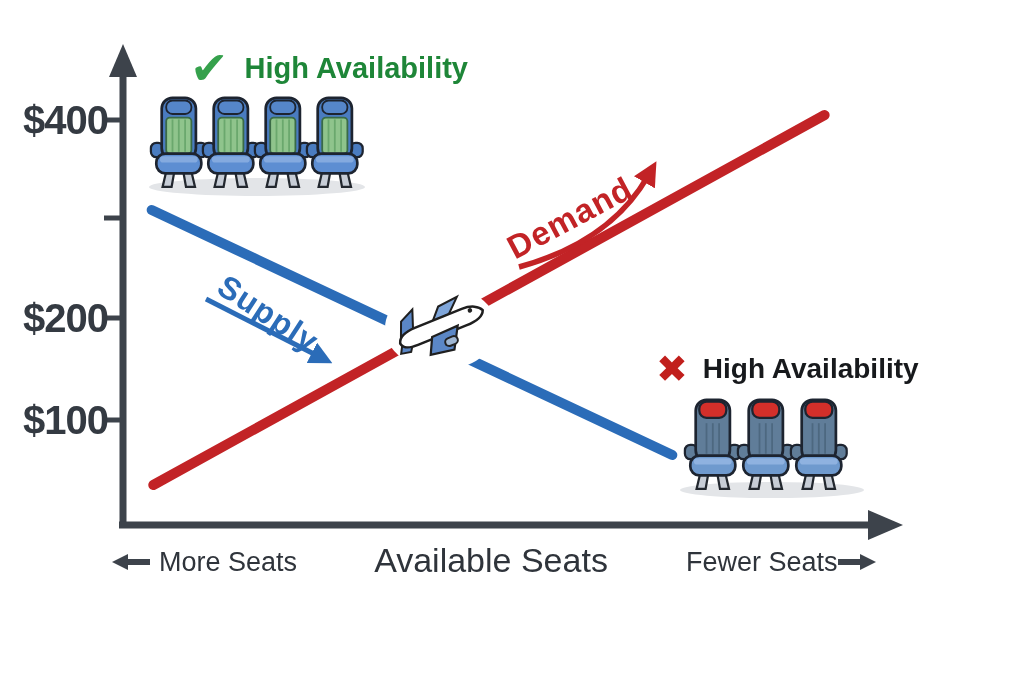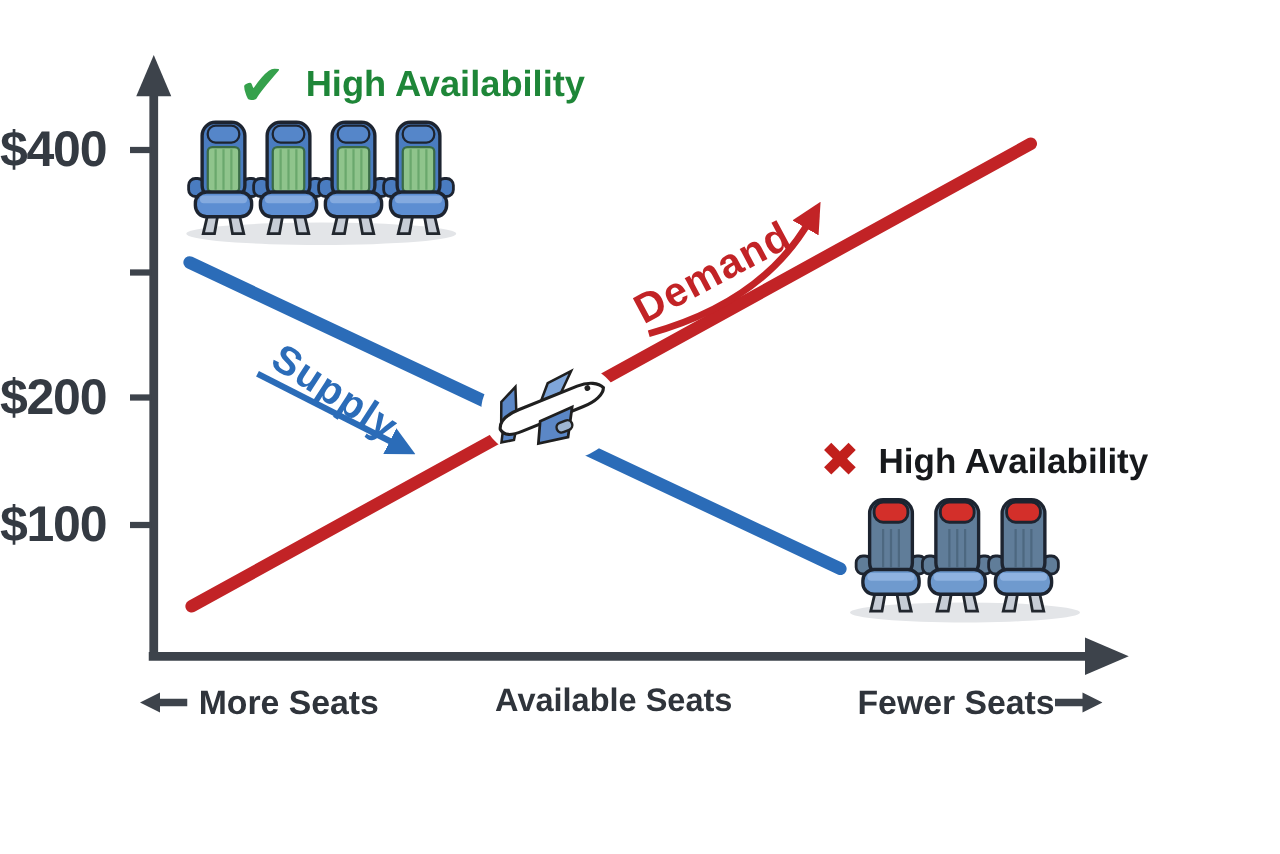--- a/index.html
+++ b/index.html
@@ -1,37 +1,37 @@
 <!DOCTYPE html>
 <html><head>
 <meta charset="utf-8">
 <style>
   html,body{margin:0;padding:0;background:#fff;}
   .stage{position:relative;width:1024px;height:683px;background:#ffffff;overflow:hidden;
          font-family:"Liberation Sans","DejaVu Sans",sans-serif;}
   .abs{position:absolute;}
   svg.layer{position:absolute;left:0;top:0;}
-  .ytick{left:0;width:108px;font-weight:bold;font-size:40px;
+  .ytick{left:0;width:108px;text-align:right;font-weight:bold;font-size:40px;
          line-height:44px;color:#343a42;letter-spacing:-1px;}
-  .xlab{font-weight:bold;color:#2f343b;}
+  .xlab{font-weight:normal;color:#2f343b;}
   .row{display:flex;align-items:center;}
   .good-row{left:190px;top:40px;gap:16px;height:56px;}
   .check{font-size:46px;line-height:46px;color:#35a14c;font-weight:bold;}
   .good-text{font-size:29px;font-weight:bold;color:#1e8638;}
   .bad-row{left:656px;top:344px;gap:15px;height:50px;}
   .cross{font-size:38px;line-height:38px;color:#c11f1c;font-weight:bold;}
   .bad-text{font-size:28px;font-weight:bold;color:#17191c;}
   .supply-label{left:268px;top:314px;transform:translate(-50%,-50%) rotate(33deg);
                 font-size:32px;font-weight:bold;color:#2b6cb8;letter-spacing:1px;white-space:nowrap;}
   .demand-label{left:570px;top:218px;transform:translate(-50%,-50%) rotate(-28deg);
                 font-size:33px;font-weight:bold;color:#c22326;letter-spacing:1px;white-space:nowrap;}
   .more-seats{left:112px;top:546px;gap:9px;}
   .fewer-seats{left:686px;top:546px;}
   .dir-text{font-size:27px;line-height:32px;}
-  .avail{left:366px;top:540px;width:250px;text-align:center;font-size:26px;line-height:40px;}
+  .avail{left:366px;top:540px;width:250px;text-align:center;font-size:34px;line-height:40px;}
 </style>
 </head>
 <body>
 
 <div class="stage">
 
   <svg class="layer" width="1024" height="683" viewBox="0 0 1024 683">
     <defs>
       <marker id="arrowBlue" viewBox="0 0 10 10" refX="3" refY="5" markerWidth="4.6" markerHeight="4.6" orient="auto-start-reverse">
         <path d="M0,0 L10,5 L0,10 Z" fill="#2b6cb8"></path>

